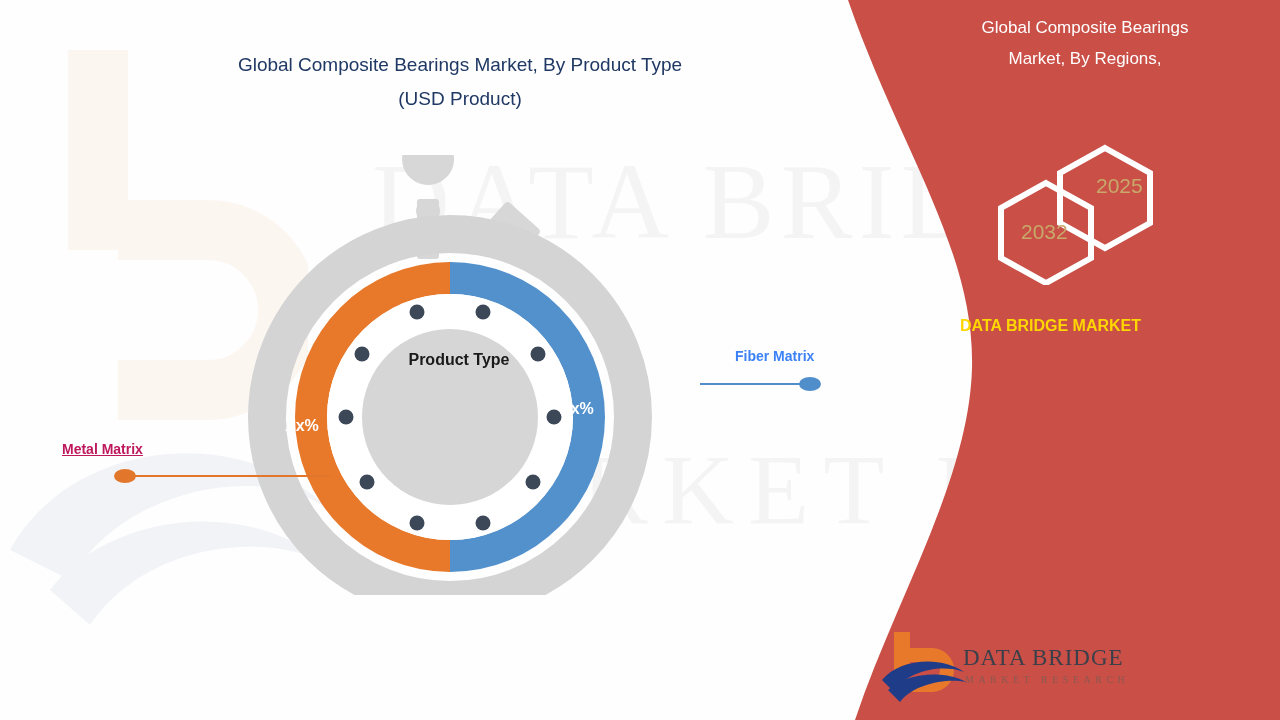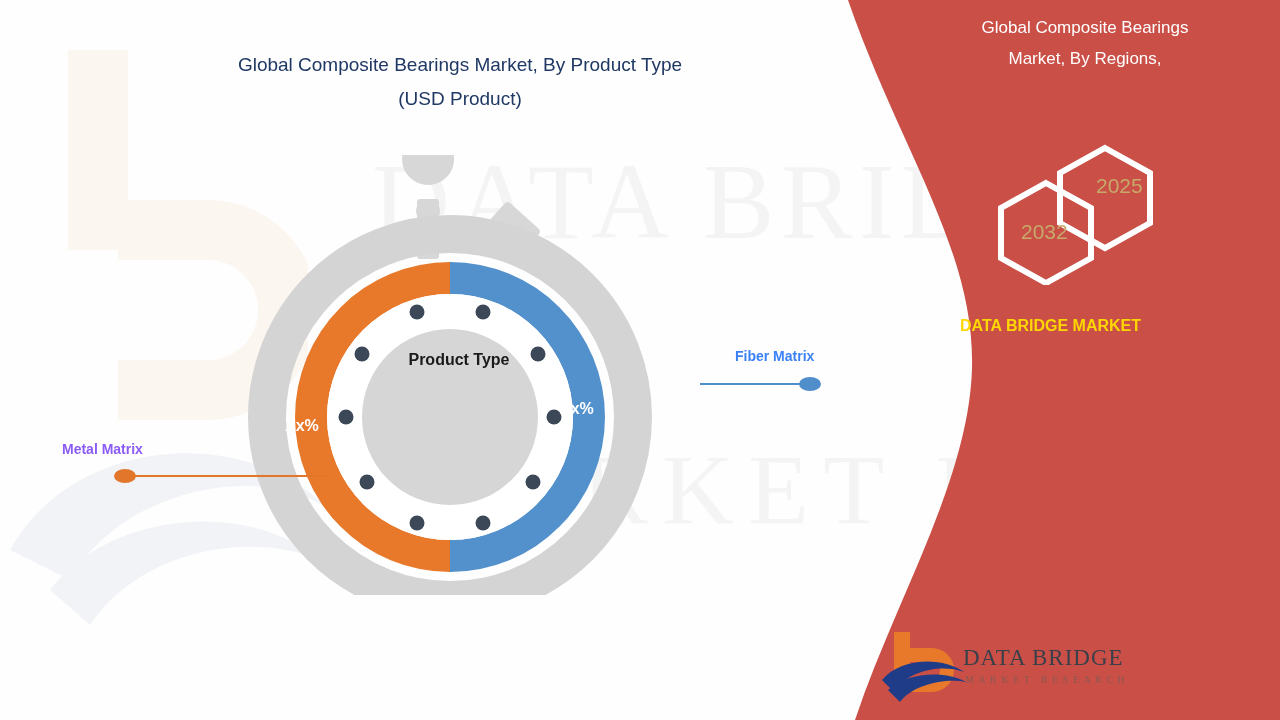--- a/index.html
+++ b/index.html
@@ -94,21 +94,21 @@
   .pct-left  { left: 42px;  top: 262px; }
   .pct-right { left: 317px; top: 245px; }
 
   
   .callout-text {
     position: absolute;
     font-size: 14px;
     font-weight: bold;
     white-space: nowrap;
   }
-  .callout-metal { left: 62px;  top: 441px; color: #8b5cf6; }
+  .callout-metal { left: 62px;  top: 441px; color: #be185d; text-decoration: underline; }
   .callout-fiber { left: 735px; top: 348px; color: #3b82f6; }
 
   
   .region-title {
     position: absolute;
     left: 920px; top: 12px;
     width: 330px;
     text-align: center;
     color: #ffffff;
     font-size: 17px;

